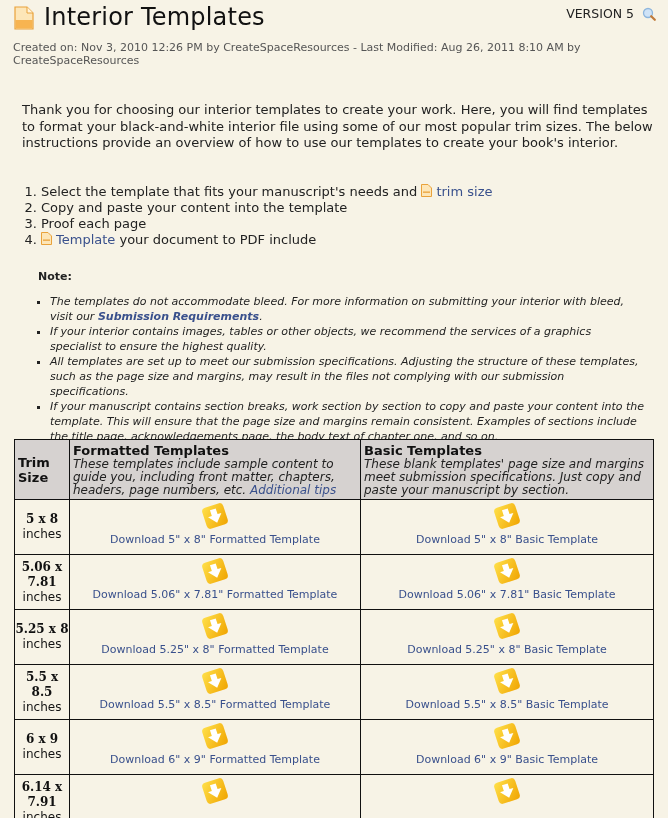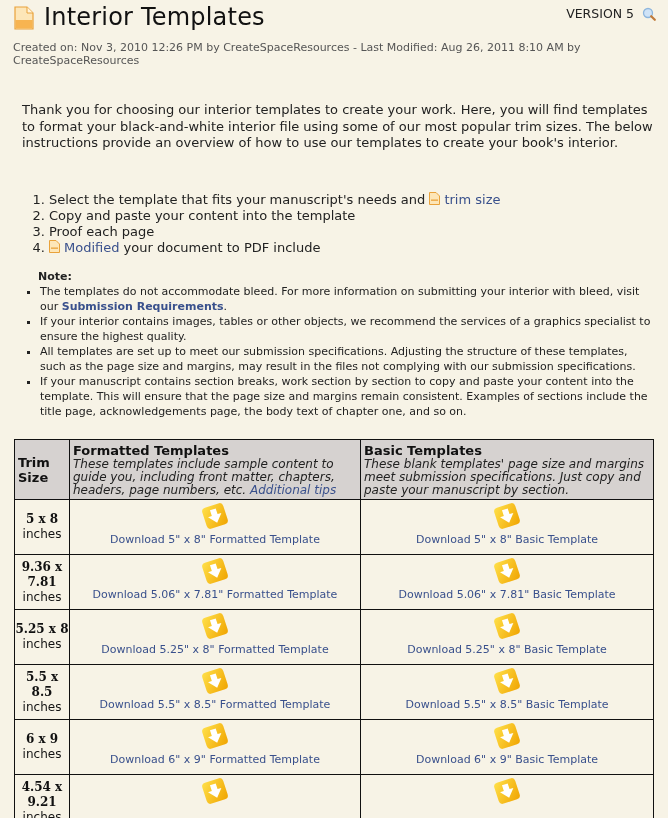--- a/index.html
+++ b/index.html
@@ -26,32 +26,32 @@
     .meta {
       position: absolute; left: 13px; top: 41px; width: 640px;
       font-size: 11px; color: #555; line-height: 13px;
     }
     .intro {
       position: absolute; left: 18px; top: 98px; width: 640px;
       font-size: 13px; line-height: 16.5px; color: #222;
       margin: 4px;
     }
     .steps {
-      position: absolute; left: 13px; top: 184px; margin: 8px; padding-left: 28px;
+      position: absolute; left: 13px; top: 184px; margin: 0; padding-left: 28px;
       font-size: 13px; line-height: 16px; color: #222;
     }
     .steps li { padding-left: 0; }
     a, .link { color: #3b5998; color: #39508c; text-decoration: none; }
     .doc-icon-sm { display: inline-block; width: 11px; height: 13px; vertical-align: -1px; margin-right: 4px; }
     .notes {
       position: absolute; left: 24px; top: 269px; width: 630px;
       font-size: 11px; line-height: 15px; color: #222;
     }
     .note-label { font-weight: bold; margin-left: 14px; }
-    .notes ul { margin: 0; padding-left: 16px; list-style: square; }
+    .notes ul { margin: 10px; padding-left: 16px; list-style: square; font-style: italic; }
     .notes li { margin: 0; }
     .notes b.link { font-weight: bold; }
     table.templates {
       position: absolute; left: 14px; top: 439px; width: 640px;
       border-collapse: collapse; font-size: 11px;
     }
     table.templates th, table.templates td {
       border: 1px solid #111; padding: 0;
     }
     table.templates th {
@@ -97,21 +97,21 @@
         <path d="M0.5 0.5 H7 L10.5 4 V12.5 H0.5 Z" fill="#fde6b8" stroke="#e9a23b"></path>
         <rect x="2" y="7.5" width="7" height="1.3" fill="#e9a23b"></rect>
       </svg><a href="#" class="link">trim size</a>
   </li>
   <li><span>Copy and paste your content into the template</span></li>
   <li><span>Proof each page</span></li>
   <li>
     <svg class="doc-icon-sm" viewBox="0 0 11 13">
         <path d="M0.5 0.5 H7 L10.5 4 V12.5 H0.5 Z" fill="#fde6b8" stroke="#e9a23b"></path>
         <rect x="2" y="7.5" width="7" height="1.3" fill="#e9a23b"></rect>
-      </svg><a href="#" class="link">Modified</a><span> your document to PDF include</span>
+      </svg><a href="#" class="link">Template</a><span> your document to PDF include</span>
   </li>
 </ol>
 
 <div class="notes">
   <div class="note-label">Note:</div>
   <ul>
     <li><span>The templates do not accommodate bleed. For more information on submitting your interior with bleed, visit our </span><b class="link">Submission Requirements</b><span>.</span></li>
     <li><span>If your interior contains images, tables or other objects, we recommend the services of a graphics specialist to ensure the highest quality.</span></li>
     <li><span>All templates are set up to meet our submission specifications. Adjusting the structure of these templates, such as the page size and margins, may result in the files not complying with our submission specifications.</span></li>
     <li><span>If your manuscript contains section breaks, work section by section to copy and paste your content into the template. This will ensure that the page size and margins remain consistent. Examples of sections include the title page, acknowledgements page, the body text of chapter one, and so on.</span></li>
@@ -159,21 +159,21 @@
           <rect x="5" y="5" width="22" height="22" rx="4" fill="url(#g)"></rect>
           <path d="M13 9 H19 V15 H23 L16 23 L9 15 H13 Z" fill="#fff"></path>
         </g>
       </svg>
       <a href="#" class="dl-link">Download 5" x 8" Basic Template</a>
     </td>
   </tr>
 
   <tr>
     <td class="trim">
-      <div class="size">9.36 x 7.81</div>
+      <div class="size">5.06 x 7.81</div>
       <div class="unit">inches</div>
     </td>
     <td class="dl">
       <svg class="dl-icon" viewBox="0 0 32 32">
         <defs>
           <linearGradient id="g" x1="0" y1="0" x2="1" y2="1">
             <stop offset="0" stop-color="#ffe04a"></stop>
                 <stop offset="1" stop-color="#f0a400"></stop>
           </linearGradient>
         </defs>
@@ -283,21 +283,21 @@
           <rect x="5" y="5" width="22" height="22" rx="4" fill="url(#g)"></rect>
           <path d="M13 9 H19 V15 H23 L16 23 L9 15 H13 Z" fill="#fff"></path>
         </g>
       </svg>
       <a href="#" class="dl-link">Download 6" x 9" Basic Template</a>
     </td>
   </tr>
 
   <tr>
     <td class="trim">
-      <div class="size">4.54 x 9.21</div>
+      <div class="size">6.14 x 7.91</div>
       <div class="unit">inches</div>
     </td>
     <td class="dl">
       <svg class="dl-icon" viewBox="0 0 32 32">
         <defs>
           <linearGradient id="g" x1="0" y1="0" x2="1" y2="1">
             <stop offset="0" stop-color="#ffe04a"></stop>
                 <stop offset="1" stop-color="#f0a400"></stop>
           </linearGradient>
         </defs>

